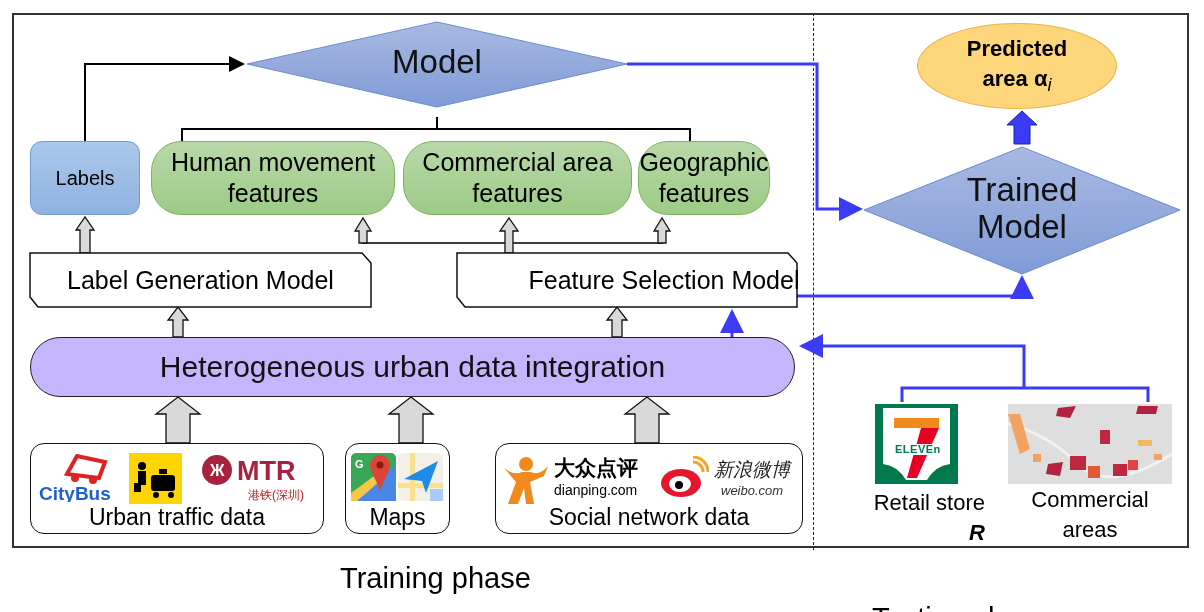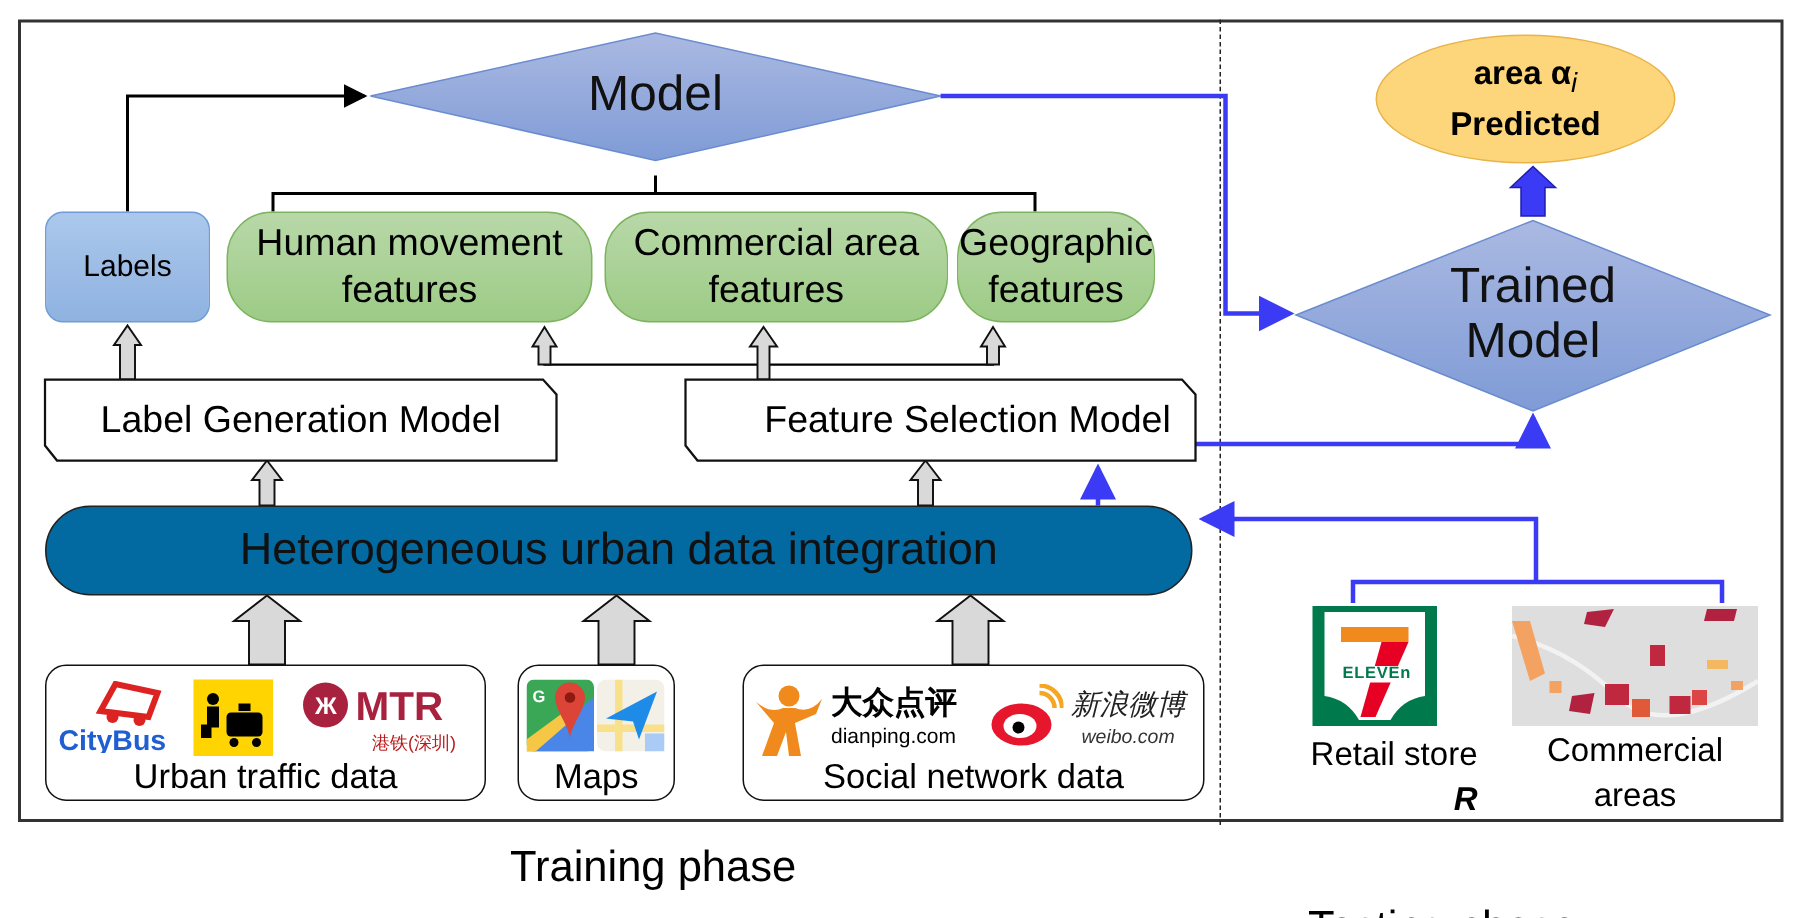--- a/index.html
+++ b/index.html
@@ -9,21 +9,21 @@
   #frame { left:12px; top:13px; width:1177px; height:535px; border:2px solid #333; box-sizing:border-box; }
   #divider { left:813px; top:13px; width:0; height:537px; border-left:1px dashed #222; }
   svg#wires { position:absolute; left:0; top:0; width:1204px; height:612px; }
   .diamond-label { position:absolute; text-align:center; font-size:33px; color:#111; line-height:1.12; }
   .box { position:absolute; box-sizing:border-box; display:flex; align-items:center; justify-content:center; text-align:center;border-radius:30px; }
   .labels { left:30px; top:141px; width:110px; height:74px; background:linear-gradient(#abc8ec,#8fb2e0);
             border:1px solid #6f9bd6; border-radius:12px; font-size:20px; }
   .feat { top:141px; height:74px; background:linear-gradient(#b8d8a8,#9dcb86); border:1px solid #7cb35e;
           font-size:25px; line-height:1.25; }
   .proc { top:253px; height:54px; font-size:25px; }
-  .integ { left:30px; top:337px; width:765px; height:60px; background:#0369a1; border:1.5px solid #222;
+  .integ { left:30px; top:337px; width:765px; height:60px; background:#c4b5fd; border:1.5px solid #222;
            font-size:30px; color:#111; }
   .src { top:443px; height:89px; border:1.5px solid #111; border-radius:14px; background:#fff; }
   .src-label { position:absolute; bottom:2px; left:0; right:0; text-align:center; font-size:23px; }
   .phase { position:absolute; top:562px; font-size:29px; }
   .pred { left:917px; top:23px; width:200px; height:86px; border-radius:50%;
           background:#fdd57a; border:1px solid #e8b44a; font-weight:bold; font-size:22px; line-height:1.35; }
   .logo { position:absolute; }
   .test-label { position:absolute; text-align:center; font-size:22px; line-height:1.35; }
 </style>
 </head>
@@ -110,21 +110,21 @@
     <span>Human movement features</span>
   </div>
 <div class="box feat" style="left:403px;width:229px;">
     <span>Commercial area features</span>
   </div>
 <div class="box feat" style="left:638px;width:132px;">
     <span>Geographic features</span>
   </div>
 
 <div class="box proc" style="left:30px;width:341px;">Label Generation Model</div>
-<div class="box proc" style="left:457px;width:376px;">Feature Selection Model</div>
+<div class="box proc" style="left:476px;width:376px;">Feature Selection Model</div>
 
 <div class="box integ">
     <span>Heterogeneous urban data integration</span>
   </div>
 
 <div class="src abs" style="left:30px;width:292px;">
   <div class="logo" style="left:6px;top:10px;width:88px;height:48px;">
     <svg width="88" height="48" viewBox="0 0 88 48">
       <path d="M30,20 L40,2 L68,8 L62,24 Z" fill="none" stroke="#d22" stroke-width="4"></path>
       <circle cx="38" cy="24" r="4" fill="#d22"></circle>
@@ -197,22 +197,22 @@
   </div>
   <div class="logo" style="left:218px;top:13px;font-size:19px;font-style:italic;color:#222;">新浪微博</div>
   <div class="logo" style="left:225px;top:39px;font-size:13px;font-style:italic;color:#333;">weibo.com</div>
   <div class="src-label">Social network data</div>
 </div>
 
 <div class="phase" style="left:340px;">Training phase</div>
 
 <div class="box pred">
   <div>
+    <div>Predicted</div>
     <div><span>area α</span><sub style="font-weight:normal;font-style:italic;">i</sub></div>
-    <div>Predicted</div>
   </div>
 </div>
 <div class="diamond-label" style="left:932px;top:172px;width:180px;">
   <div>Trained</div>
   <div>Model</div>
 </div>
 
 <div class="logo" style="left:875px;top:404px;width:83px;height:80px;background:#007a4d;">
   <svg width="83" height="80" viewBox="0 0 83 80">
       <path d="M8,4 H75 V60 Q60,62 52,76 H31 Q23,62 8,60 Z" fill="#fff"></path>

